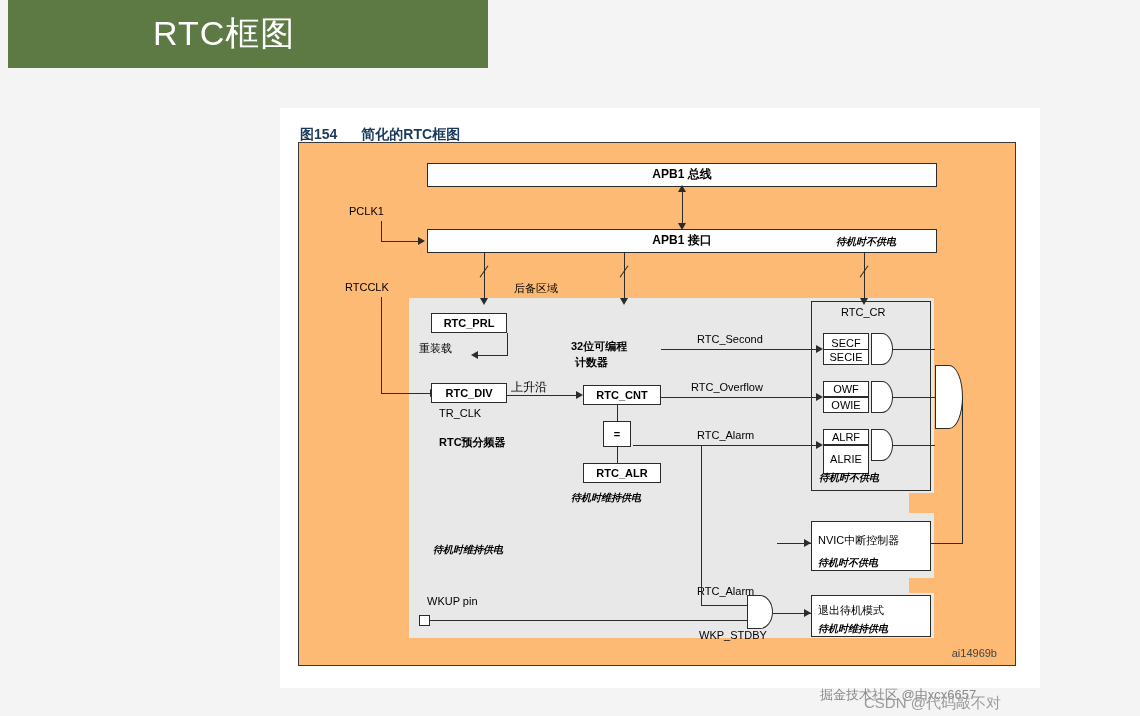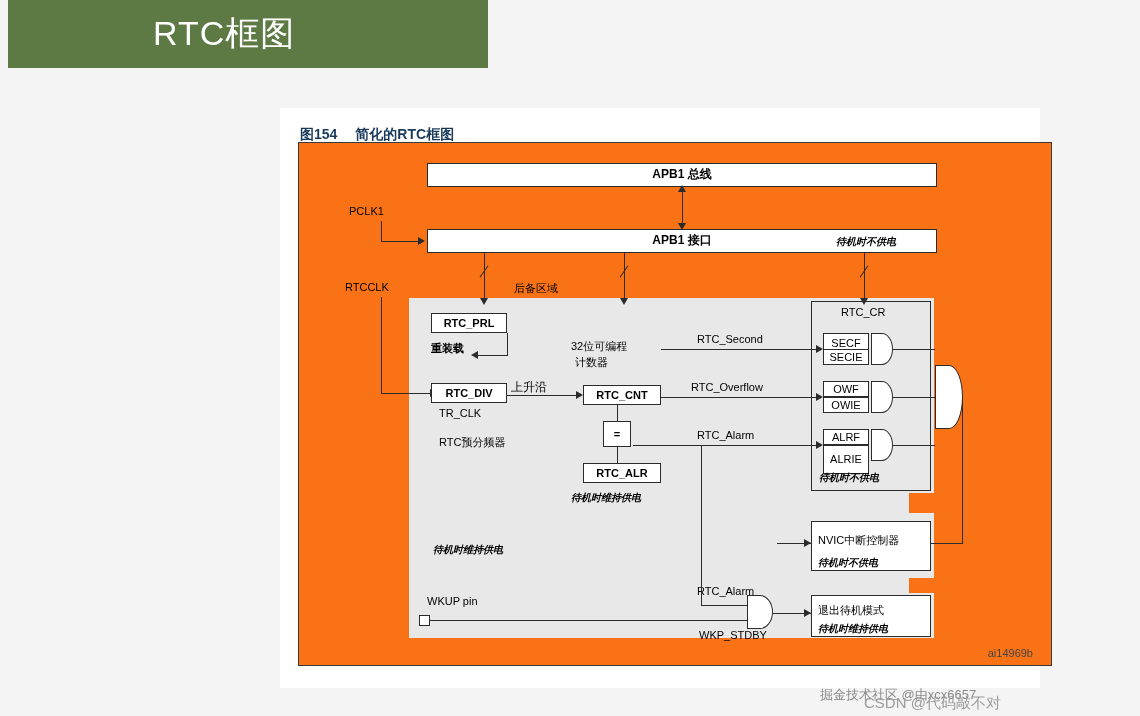--- a/index.html
+++ b/index.html
@@ -22,26 +22,25 @@
   }
   
   .figure-card{
     position:absolute;left:280px;top:108px;width:760px;height:580px;
     background:#ffffff;
   }
   .fig-caption{
     position:absolute;left:20px;top:18px;font-size:14px;color:#1a3a5c;
     font-weight:bold;
   }
-  .fig-caption .fig-num{margin-right:18px;}
+  .fig-caption .fig-num{margin-right:24px;}
   .diagram-frame{
     position:absolute;left:18px;top:34px;width:716px;height:522px;
     border:1px solid #3a3a3a;
-    background:#f97316;
-    padding-left:36px;
+    background:#fdba74;
   }
   
   .grey-area{position:absolute;background:#e8e8e8;}
   .grey-big{left:110px;top:155px;width:500px;height:340px;}
   .grey-presc{left:118px;top:160px;width:140px;height:270px;}
   .grey-cnt{left:266px;top:160px;width:120px;height:205px;}
   .grey-cr{left:510px;top:155px;width:125px;height:195px;}
   .grey-nvic{left:510px;top:370px;width:125px;height:65px;}
   .grey-stdby{left:510px;top:450px;width:125px;height:45px;}
 
@@ -51,21 +50,21 @@
     box-sizing:border-box;display:flex;align-items:center;justify-content:center;
     font-size:11px;color:#000;text-align:center;line-height:1.15;
   }
   .box.bold{font-weight:bold;}
   .bus{font-weight:bold;font-size:12px;}
   .label{
     position:absolute;font-size:11px;color:#000;white-space:nowrap;
   }
   .label.small{font-size:12px;}
   .label.it{font-style:italic;font-weight:bold;font-size:10px;}
-  .label.bold{font-weight:normal;}
+  .label.bold{font-weight:bold;}
   
   .ln{position:absolute;background:#2b2b2b;}
   .hl{height:1px;}
   .vl{width:1px;}
   
   .arr{position:absolute;width:0;height:0;}
   .arr-r{border-top:4px solid transparent;border-bottom:4px solid transparent;border-left:7px solid #2b2b2b;}
   .arr-l{border-top:4px solid transparent;border-bottom:4px solid transparent;border-right:7px solid #2b2b2b;}
   .arr-u{border-left:4px solid transparent;border-right:4px solid transparent;border-bottom:7px solid #2b2b2b;}
   .arr-d{border-left:4px solid transparent;border-right:4px solid transparent;border-top:7px solid #2b2b2b;}
@@ -145,21 +144,21 @@
     <div class="label" style="left:215px;top:138px;">后备区域</div>
 
     <div class="label" style="left:46px;top:138px;">RTCCLK</div>
     <div class="ln vl" style="left:82px;top:154px;height:96px;"></div>
     <div class="ln hl" style="left:82px;top:250px;width:50px;"></div>
     <div class="arr arr-r" style="left:131px;top:246px;"></div>
 
     <div class="box bold" style="left:132px;top:170px;width:76px;height:20px;">
       <span>RTC_PRL</span>
     </div>
-    <div class="label" style="left:132px;top:198px;font-weight:bold;">重装载</div>
+    <div class="label" style="left:120px;top:198px;">重装载</div>
     <div class="box bold" style="left:132px;top:240px;width:76px;height:20px;">
       <span>RTC_DIV</span>
     </div>
     <div class="label" style="left:140px;top:264px;">TR_CLK</div>
     <div class="label bold" style="left:140px;top:292px;">RTC预分频器</div>
     <div class="label it" style="left:134px;top:400px;">待机时维持供电</div>
 
     <div class="ln vl" style="left:208px;top:190px;height:22px;"></div>
     <div class="ln hl" style="left:178px;top:212px;width:31px;"></div>
     <div class="arr arr-l" style="left:172px;top:208px;"></div>

